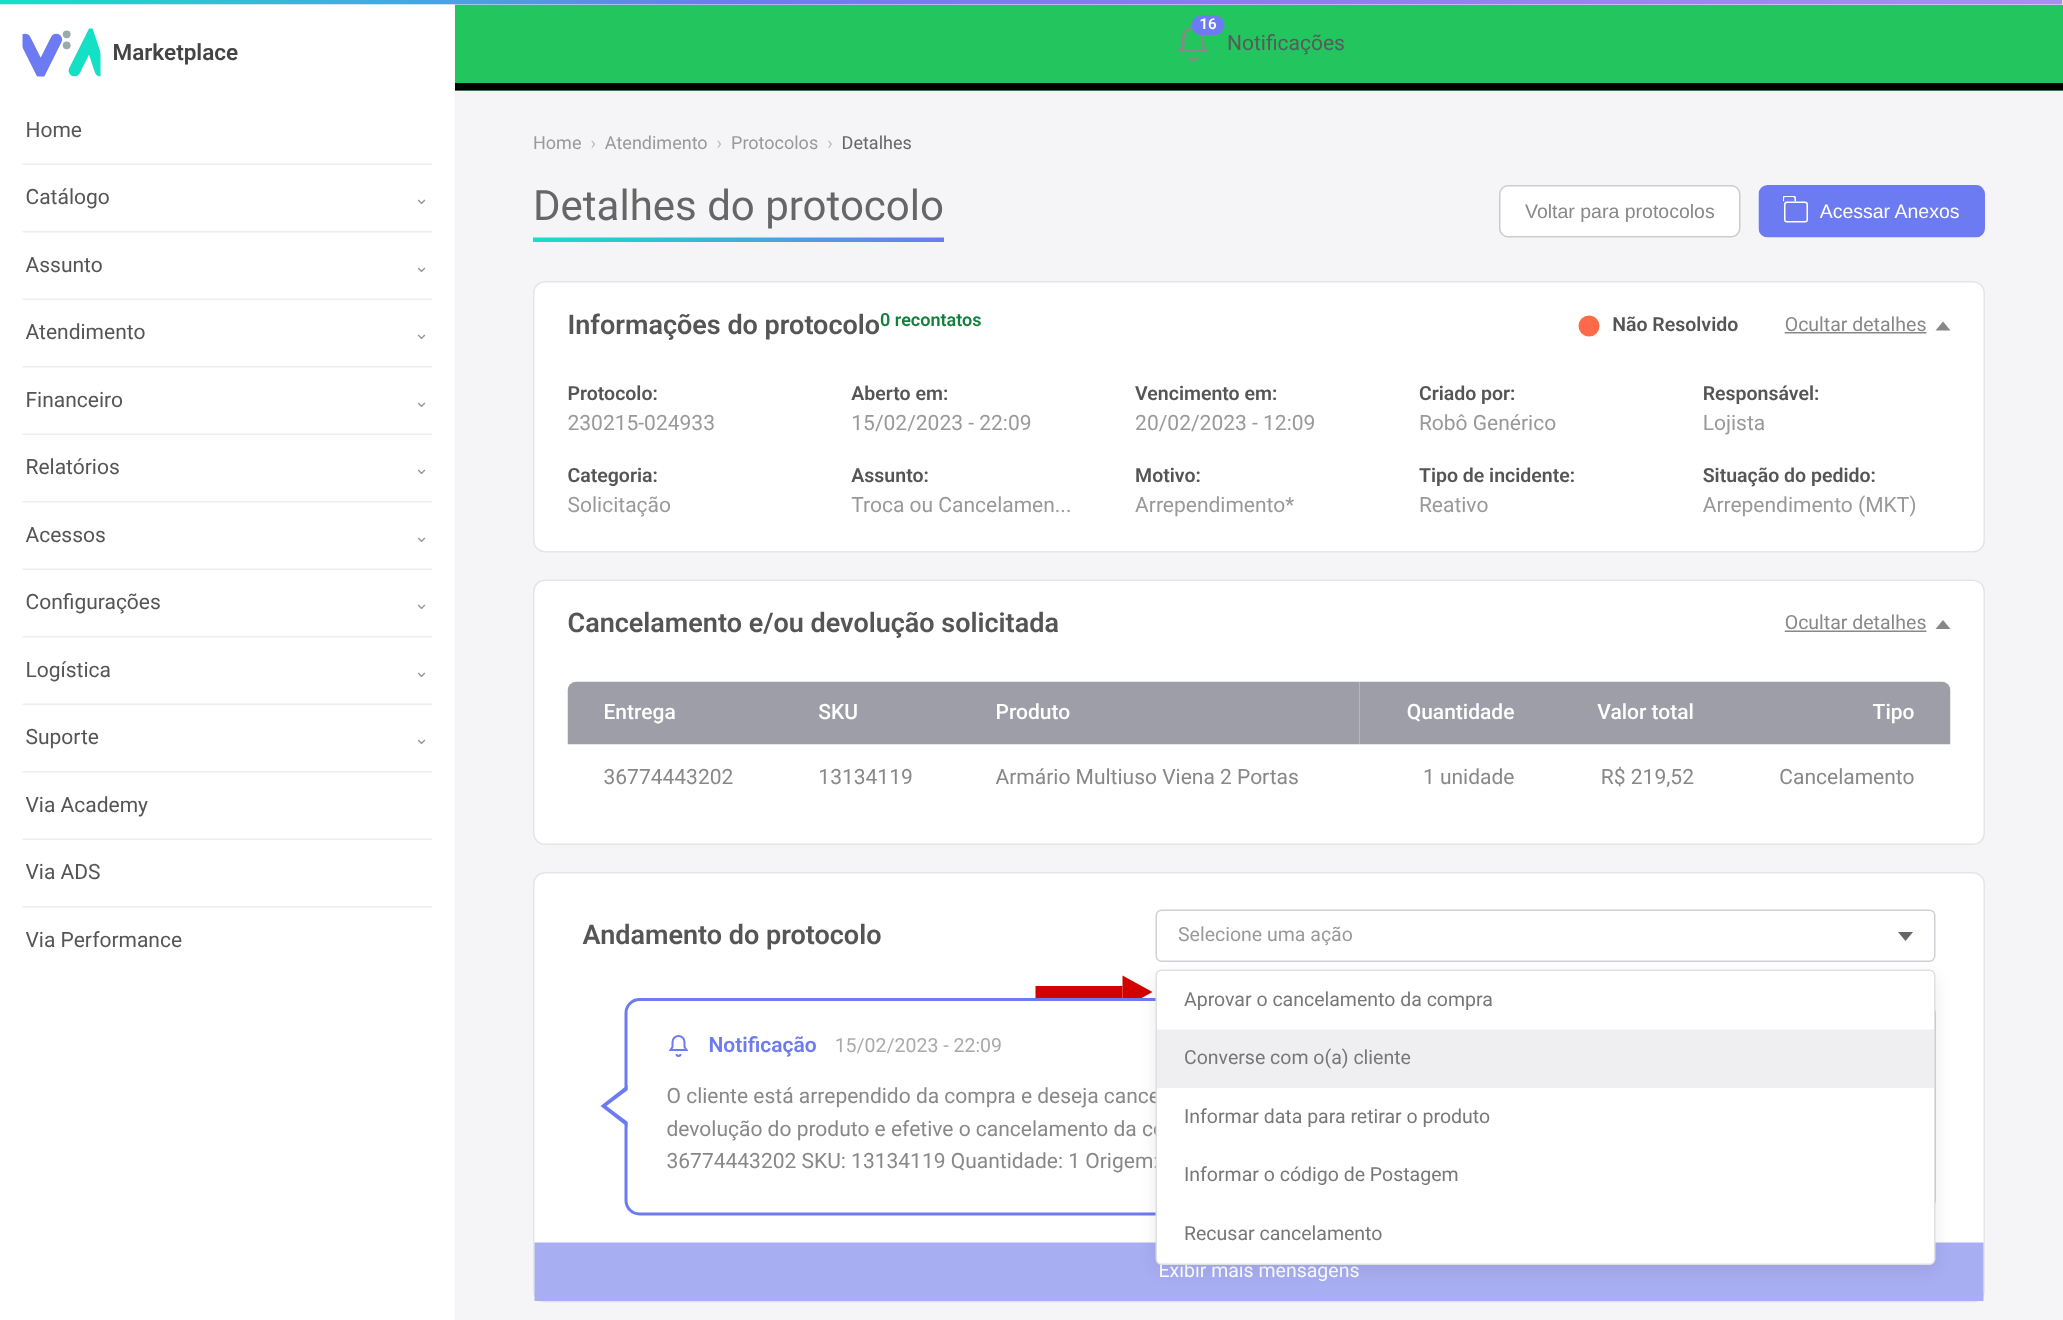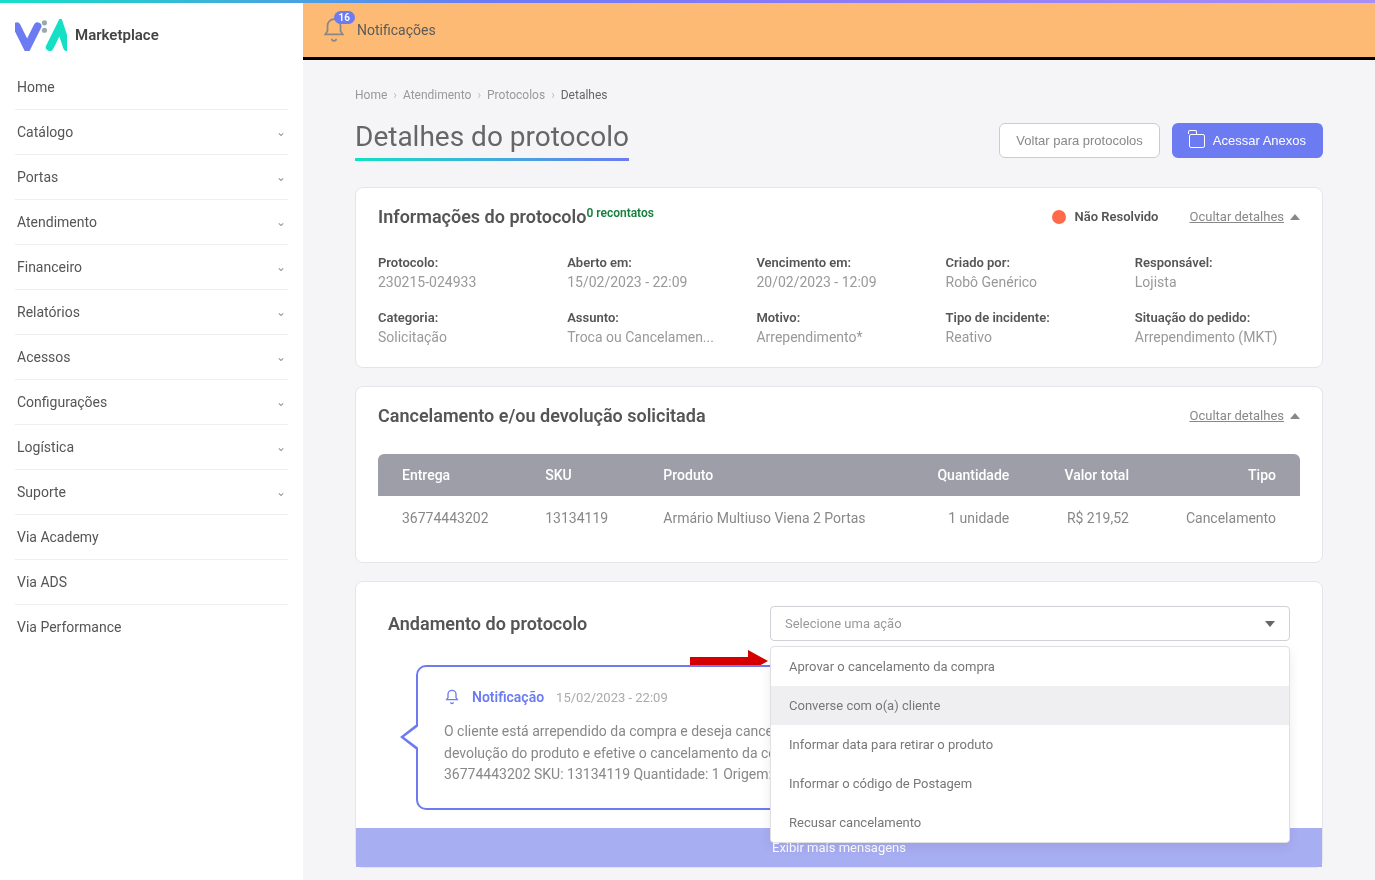--- a/index.html
+++ b/index.html
@@ -14,21 +14,21 @@
 .logo-row { display:flex; align-items:center; gap:8px; padding:4px 0 14px; }
 .logo-svg { width:52px; height:32px; }
 .logo-text { font-size:15px; font-weight:600; color:#444; }
 
 .nav-section { }
 .nav-item { display:flex; align-items:center; justify-content:space-between; padding:14px 2px; border-bottom:1px solid #eee; cursor:pointer; }
 .nav-item:last-child { border-bottom:none; }
 .nav-label { color:#555; font-size:14px; }
 .chev { font-size:12px; color:#999; }
 
-.topbar { height:57px; background:#fdba74; display:flex; align-items:center; justify-content:flex-start; padding:0 18px; border-bottom:3px solid #000000; }
+.topbar { height:57px; background:#22c55e; display:flex; align-items:center; justify-content:center; padding:0 18px; border-bottom:5px solid #000000; }
 .notif-wrap { display:flex; align-items:center; gap:10px; position:relative; cursor:pointer; }
 .bell { width:26px; height:26px; position:relative; }
 .badge { position:absolute; top:-6px; right:-8px; background:#6c7bf2; color:#fff; font-size:10px; font-weight:600; padding:1px 5px; border-radius:8px; }
 
 .content { padding:28px 52px 0; }
 .breadcrumb { font-size:12px; color:#999; margin-bottom:18px; }
 .breadcrumb span.sep { margin:0 6px; color:#bbb; }
 
 .page-header { display:flex; align-items:center; justify-content:space-between; margin-bottom:26px; }
 .page-title { font-size:28px; font-weight:400; color:#666; position:relative; padding-bottom:8px; }
@@ -105,21 +105,21 @@
     </div>
     <nav class="nav-section" id="nav">
         <div class="nav-item">
           <span class="nav-label">Home</span>
         </div>
         <div class="nav-item">
           <span class="nav-label">Catálogo</span>
           <span class="chev">⌄</span>
         </div>
         <div class="nav-item">
-          <span class="nav-label">Portas</span>
+          <span class="nav-label">Assunto</span>
           <span class="chev">⌄</span>
         </div>
         <div class="nav-item">
           <span class="nav-label">Atendimento</span>
           <span class="chev">⌄</span>
         </div>
         <div class="nav-item">
           <span class="nav-label">Financeiro</span>
           <span class="chev">⌄</span>
         </div>

